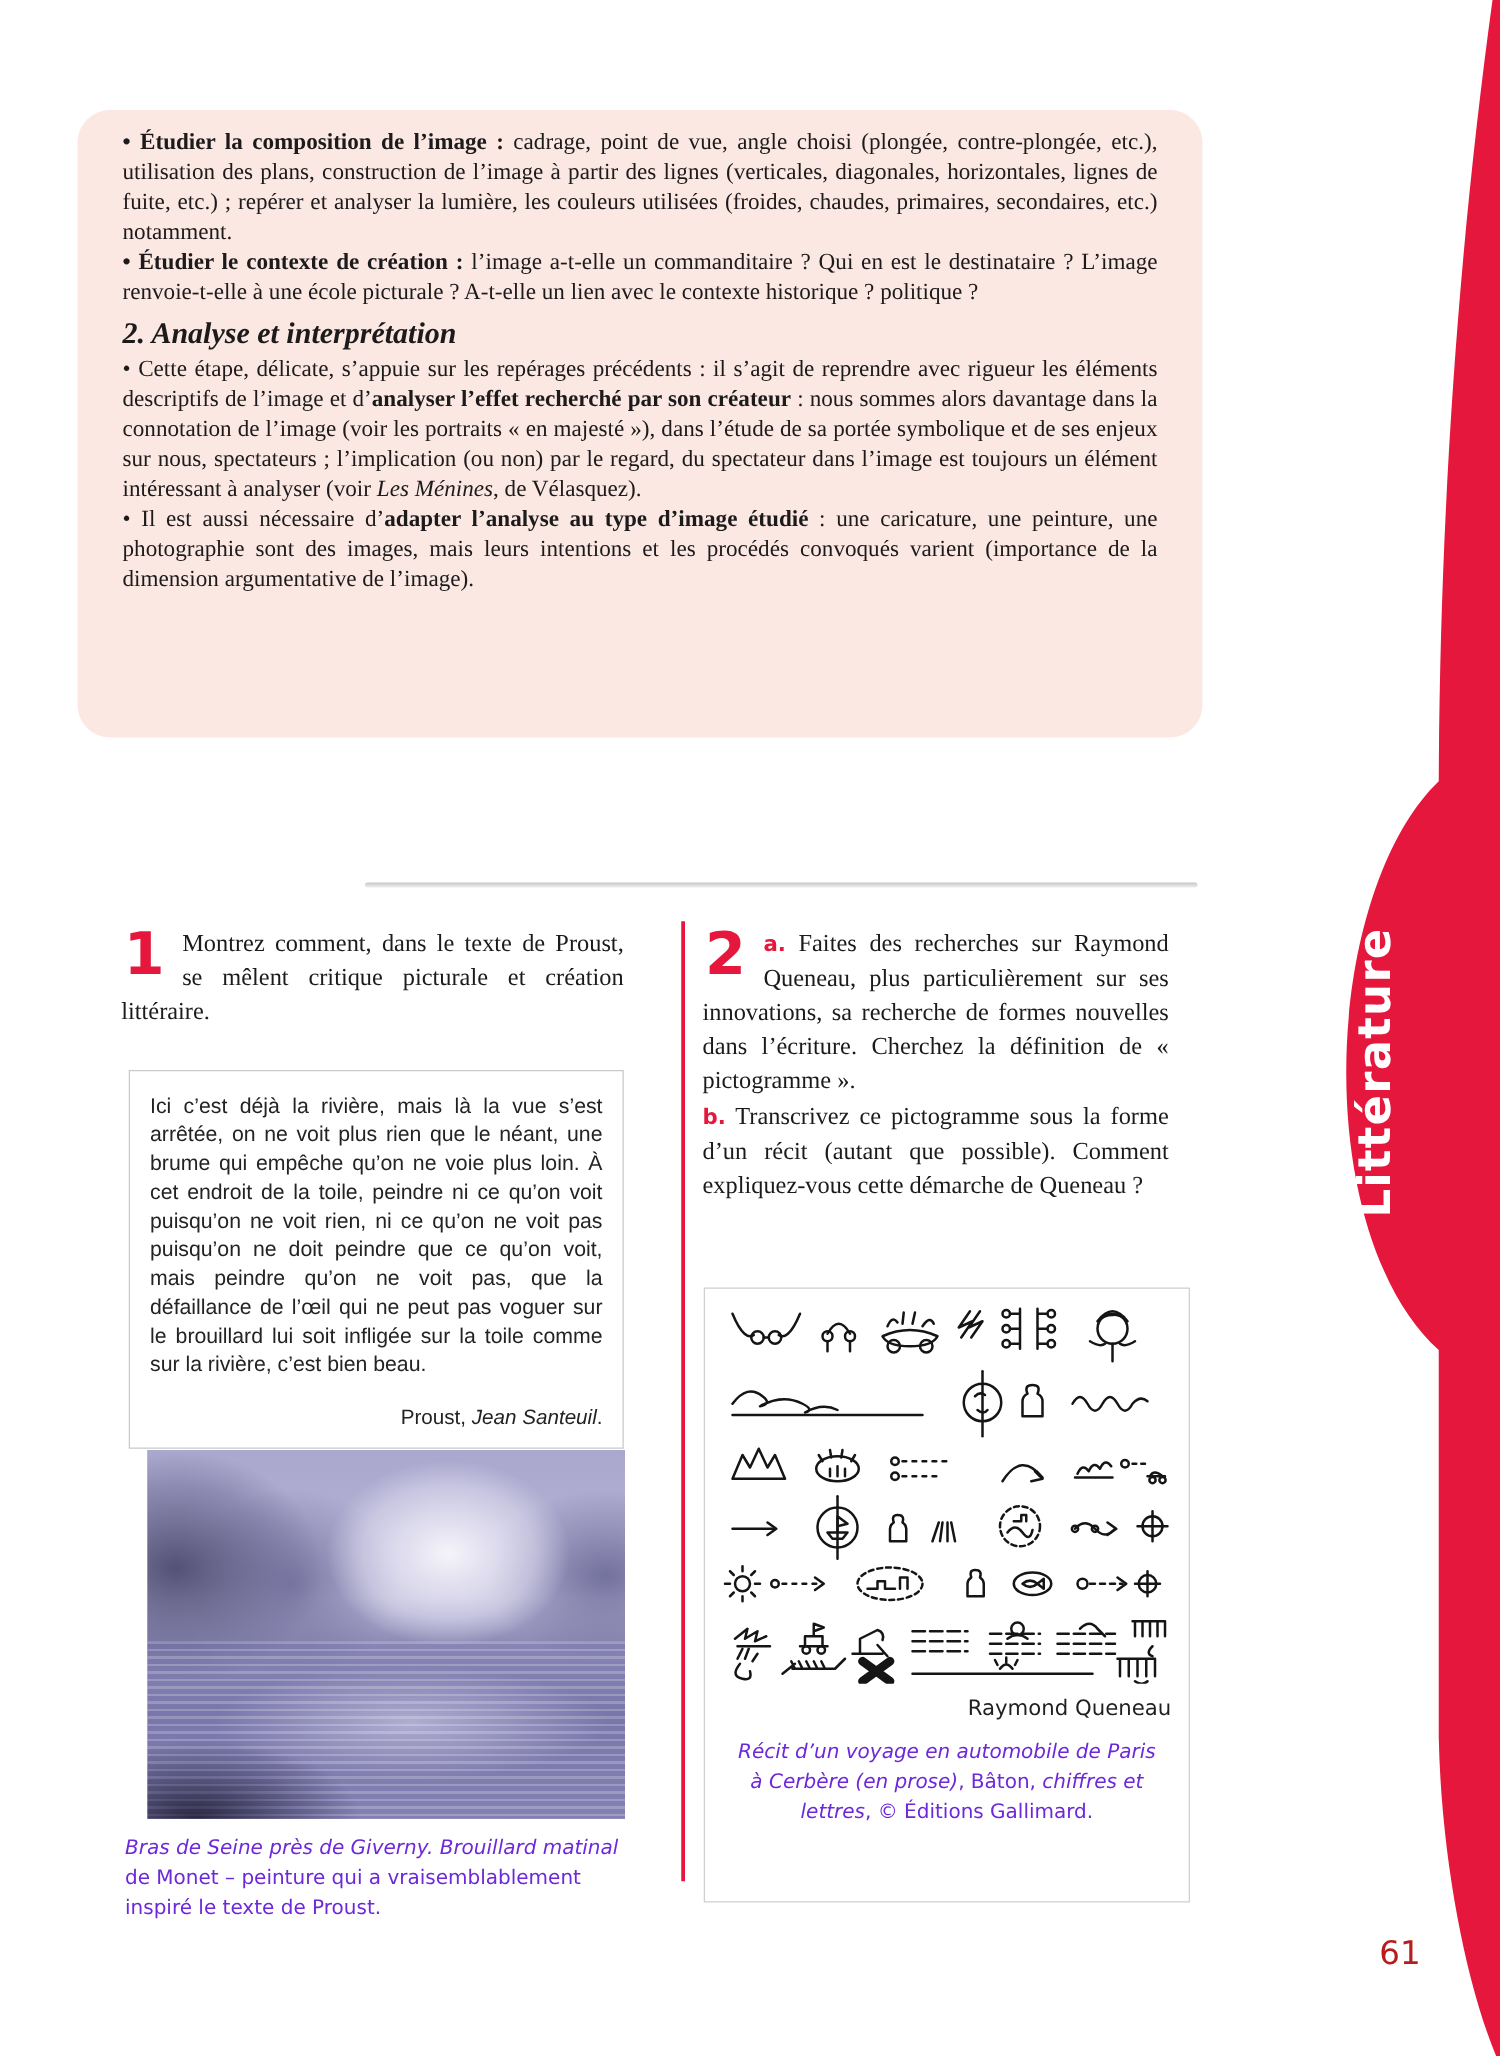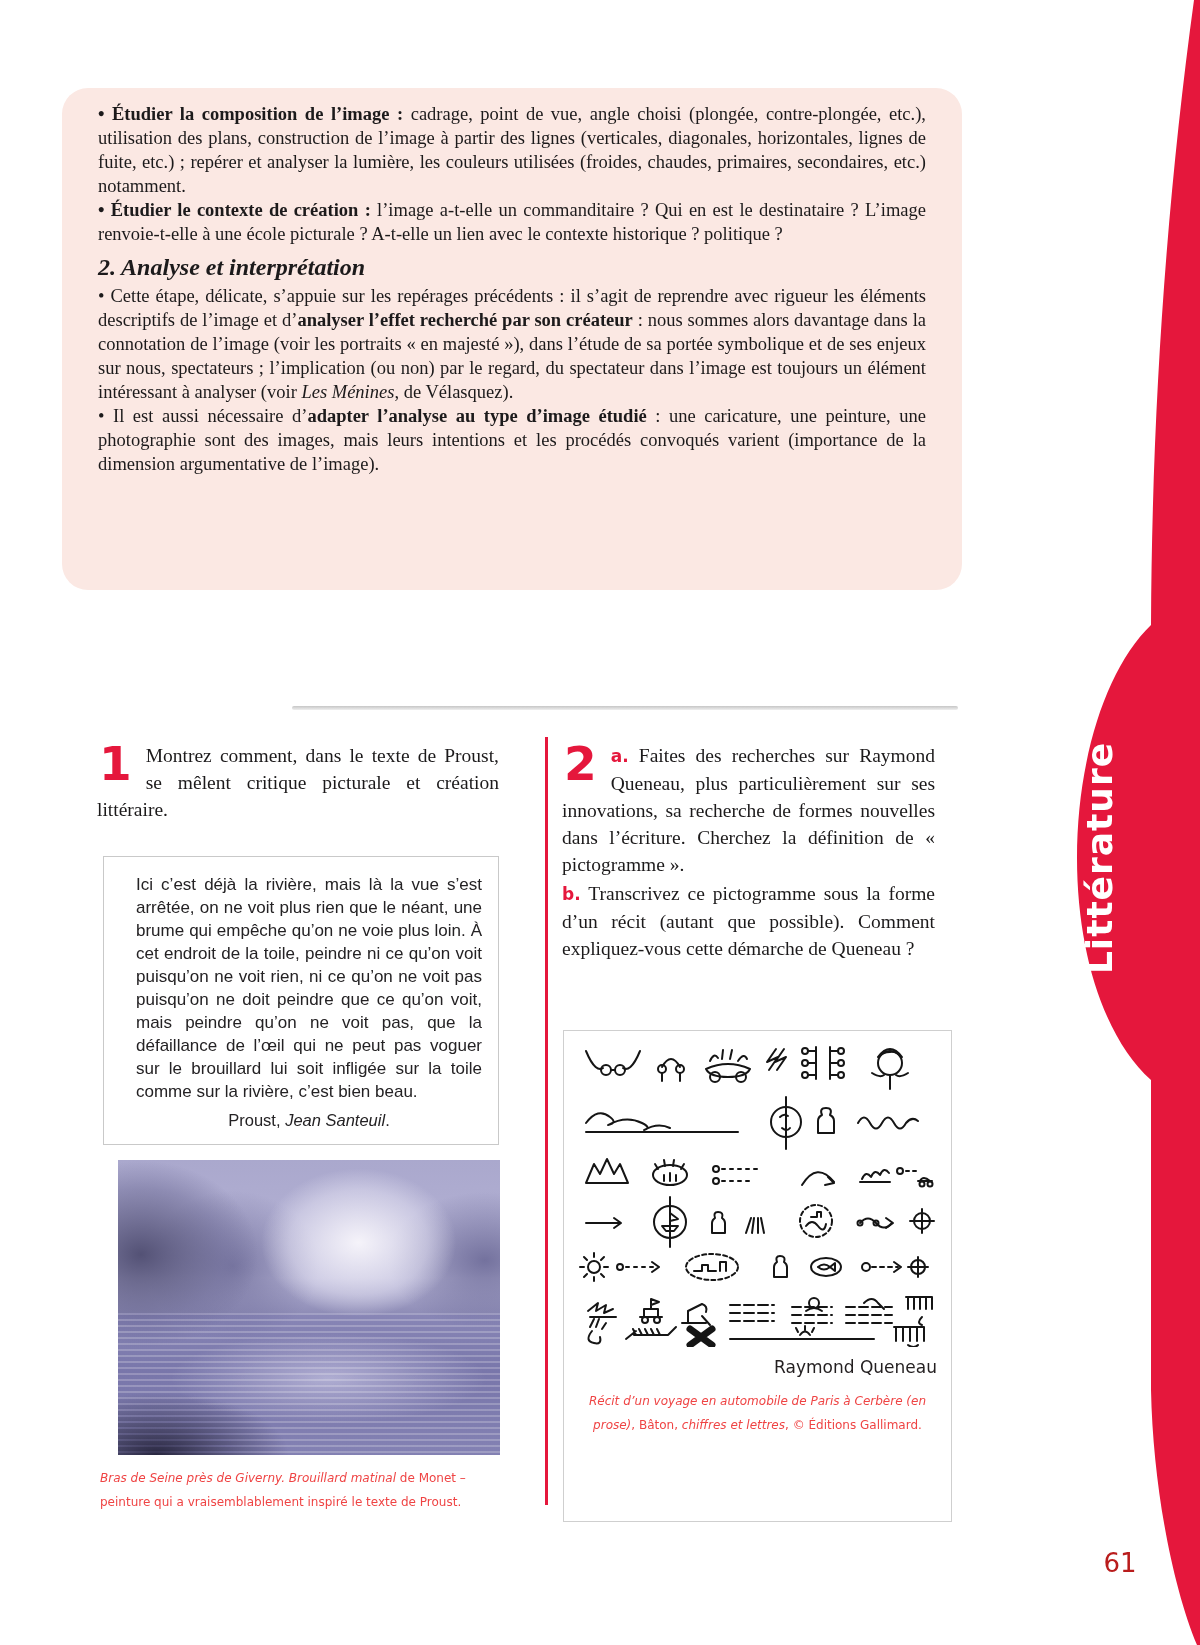--- a/index.html
+++ b/index.html
@@ -32,40 +32,40 @@
   .ex1{left:97px;top:742px;width:402px;}
   .ex2{left:562px;top:742px;width:373px;}
   .ex-num{float:left;font-family:"DejaVu Sans",sans-serif;font-weight:bold;
     font-size:47px;line-height:40px;color:var(--red,#e5173c);margin:2px 14px 0 2px;}
   .marker{font-family:"DejaVu Sans",sans-serif;font-weight:bold;font-size:17px;
     color:var(--red,#e5173c);}
   .exercise p{margin:0 0 2px 0;}
 
   
   .quote-box{position:absolute;left:103px;top:856px;width:396px;box-sizing:border-box;
-    background:#fff;border:1px solid #c9c9c9;padding:16px 16px 12px 32px;
+    background:#fff;border:1px solid #c9c9c9;padding:16px 16px 12px 16px;
     font-family:"Liberation Sans",sans-serif;font-size:17px;line-height:23px;color:#242224;}
   .quote-box .quote-text{text-align:justify;}
-  .quote-attrib{text-align:center;margin-top:6px;font-size:16.5px;}
+  .quote-attrib{text-align:right;margin-top:20px;font-size:16.5px;}
 
   
   .painting{position:absolute;left:118px;top:1160px;width:382px;height:295px;
     background-color:#8f8db8;
     background-image:
       radial-gradient(ellipse 125px 95px at 63% 28%, rgba(249,247,252,.95), rgba(224,222,240,.55) 55%, rgba(224,222,240,0) 78%),
       radial-gradient(ellipse 150px 120px at 6% 32%, rgba(78,76,112,.95), rgba(110,108,150,.5) 55%, rgba(110,108,150,0) 78%),
       radial-gradient(ellipse 120px 105px at 30% 36%, rgba(112,110,155,.85), rgba(112,110,155,0) 72%),
       radial-gradient(ellipse 135px 95px at 96% 34%, rgba(104,102,148,.85), rgba(104,102,148,0) 72%),
       radial-gradient(ellipse 210px 60px at 55% 74%, rgba(214,212,236,.6), rgba(214,212,236,0) 75%),
       radial-gradient(ellipse 170px 80px at 10% 100%, rgba(38,36,58,.95), rgba(38,36,58,0) 78%),
       linear-gradient(to bottom,#aaa8cd 0%,#b7b5d6 40%,#8e8cb6 52%,#7e7caa 72%,#8987b3 100%);}
   .painting .water{position:absolute;left:0;right:0;top:52%;bottom:0;
     background:repeating-linear-gradient(180deg, rgba(235,233,248,.22) 0 2px, rgba(90,88,130,.16) 2px 6px);
     mix-blend-mode:overlay;}
-  .caption{font-family:"DejaVu Sans",sans-serif;font-size:12px;line-height:24px;color:#ef4444;}
+  .caption{font-family:"DejaVu Sans",sans-serif;font-size:16px;line-height:24px;color:#6d28d9;}
   .monet-caption{position:absolute;left:100px;top:1466px;width:398px;text-align:left;}
 
   
   .queneau-box{position:absolute;left:563px;top:1030px;width:389px;height:492px;
     box-sizing:border-box;background:#fff;border:1px solid #cfcfcf;padding:4px 14px;}
   .queneau-box svg{display:block;}
   .artist-line{font-family:"DejaVu Sans",sans-serif;font-size:17px;color:#231f20;
     text-align:right;margin-top:10px;}
   .queneau-caption{text-align:center;margin-top:12px;padding:0 6px;}
 

